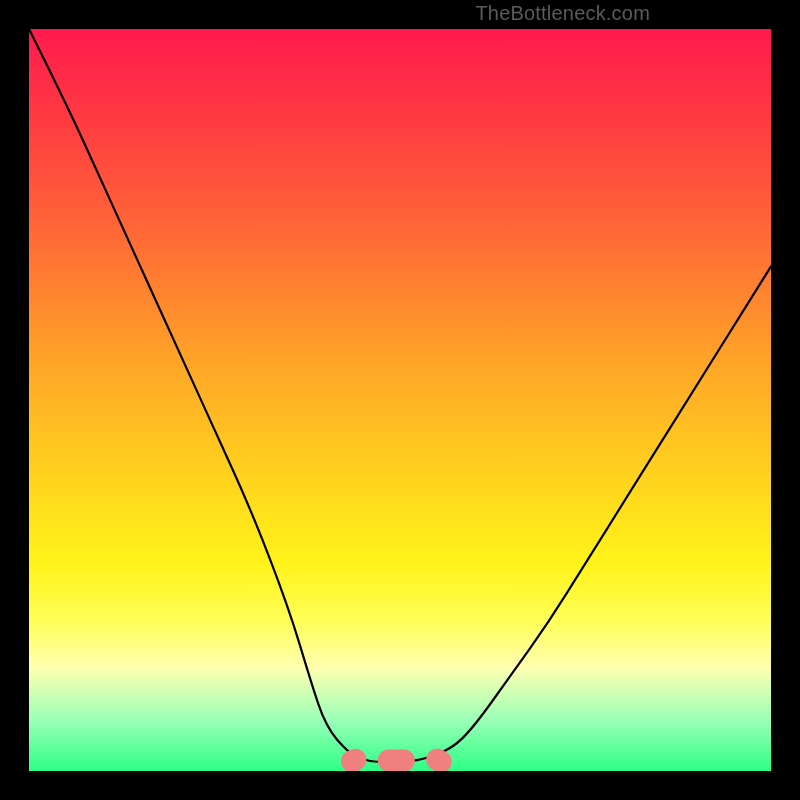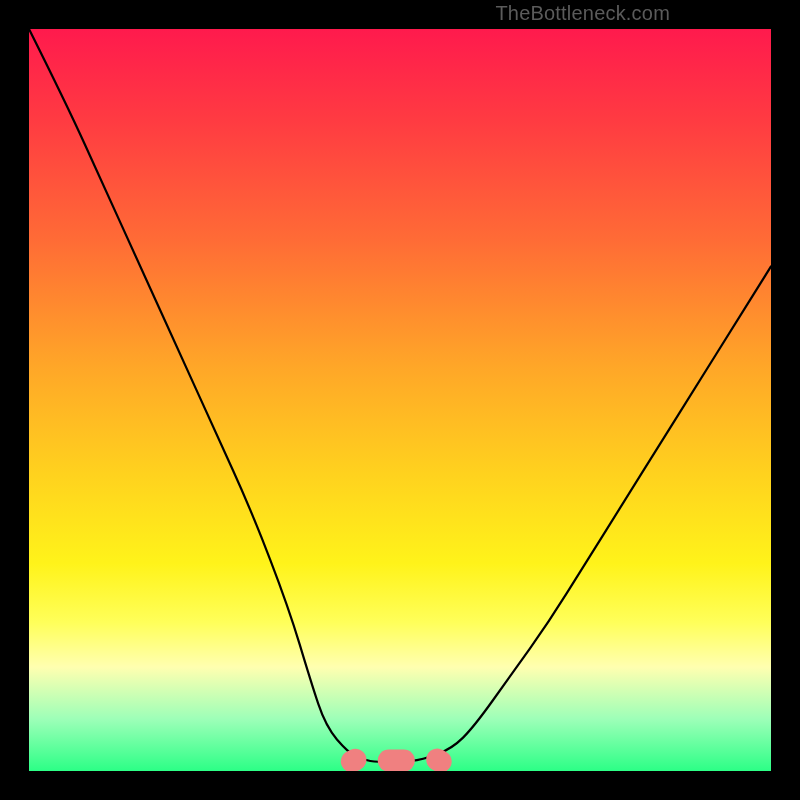--- a/index.html
+++ b/index.html
@@ -11,21 +11,20 @@
     overflow: hidden;
     font-family: Arial, Helvetica, sans-serif;
   }
   .frame {
     position: absolute;
     left: 0;
     top: 0;
     width: 680px;
     height: 800px;
     background: #000;
-    padding-left: 20px;
   }
   .plot-area {
     position: absolute;
     left: 29px;
     top: 29px;
     width: 742px;
     height: 742px;
     
     background: linear-gradient(to bottom,
       #ff1a4d 0%,

